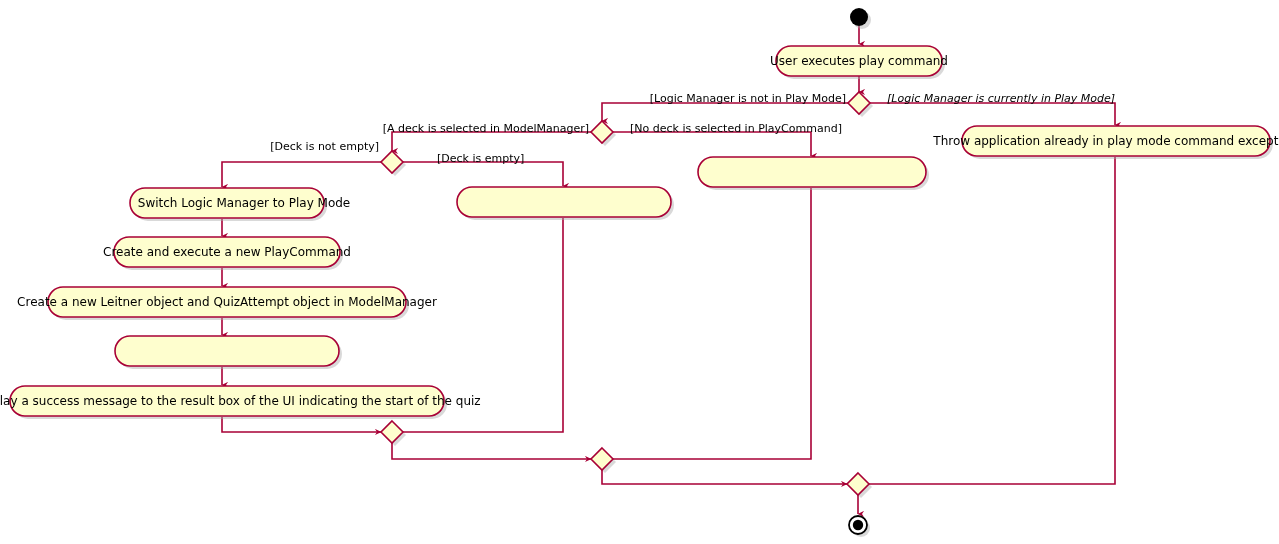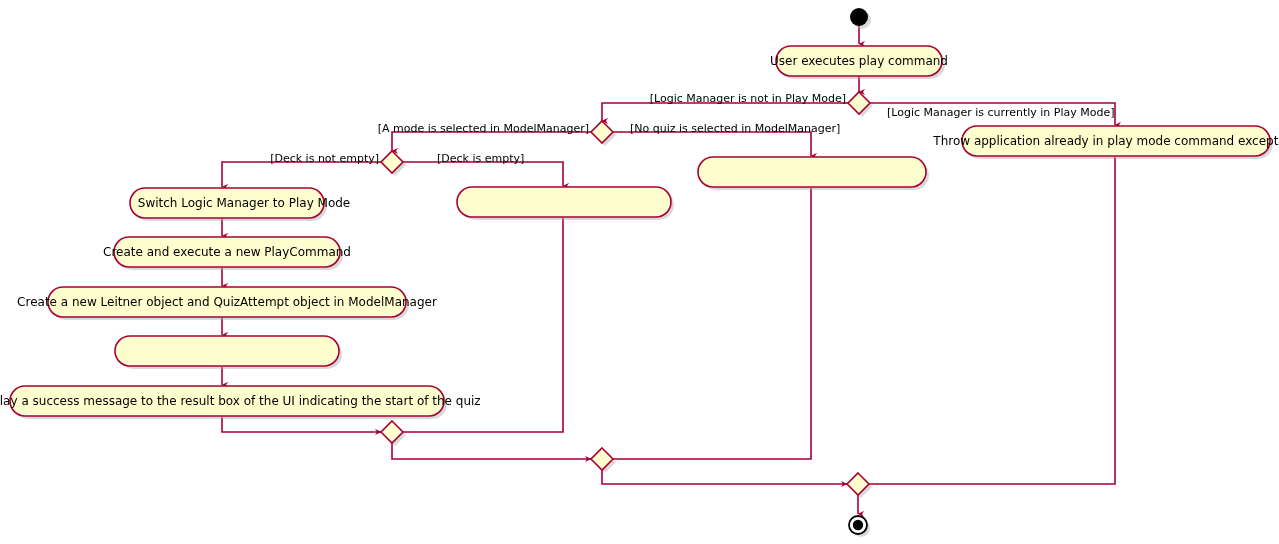--- a/index.html
+++ b/index.html
@@ -184,19 +184,19 @@
   </svg>
 
   <div class="activity-label" style="left:859px; top:61px;">User executes play command</div>
   <div class="activity-label" style="left:244px; top:203px;">Switch Logic Manager to Play Mode</div>
   <div class="activity-label" style="left:227px; top:302px;">Create a new Leitner object and QuizAttempt object in ModelManager</div>
   <div class="activity-label" style="left:227px; top:252px;">Create and execute a new PlayCommand</div>
   <div class="activity-label" style="left:227px; top:401px;">Display a success message to the result box of the UI indicating the start of the quiz</div>
   <div class="activity-label" style="left:1115px; top:141px;">Throw application already in play mode command exception</div>
 
   <div class="guard-label guard-left" style="left:846px; top:98px;">[Logic Manager is not in Play Mode]</div>
-  <div class="guard-label guard-right" style="left:871px; top:112px;">[Logic Manager is currently in Play Mode]</div>
-  <div class="guard-label guard-left" style="left:589px; top:128px;">[A mode is selected in ModelManager]</div>
-  <div class="guard-label guard-right" style="left:614px; top:128px;">[No quiz is selected in ModelManager]</div>
-  <div class="guard-label guard-left" style="left:379px; top:158px;text-align:center;">[Deck is not empty]</div>
+  <div class="guard-label guard-right" style="left:871px; top:98px;font-style:italic;">[Logic Manager is currently in Play Mode]</div>
+  <div class="guard-label guard-left" style="left:589px; top:128px;">[A deck is selected in ModelManager]</div>
+  <div class="guard-label guard-right" style="left:614px; top:128px;">[No deck is selected in PlayCommand]</div>
+  <div class="guard-label guard-left" style="left:379px; top:146px;text-align:center;">[Deck is not empty]</div>
   <div class="guard-label guard-right" style="left:404px; top:158px;margin-left:17px;">[Deck is empty]</div>
 
 </div>
 
 </body></html>

